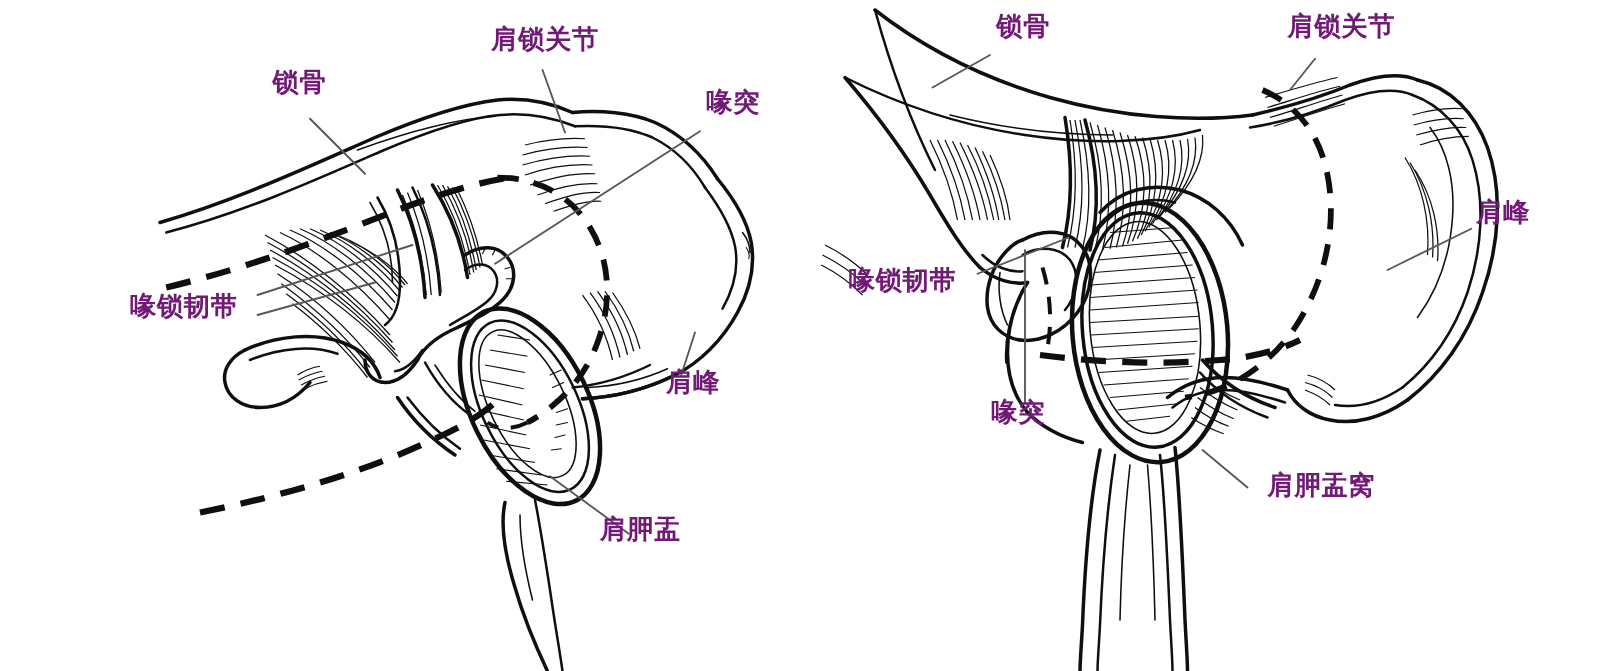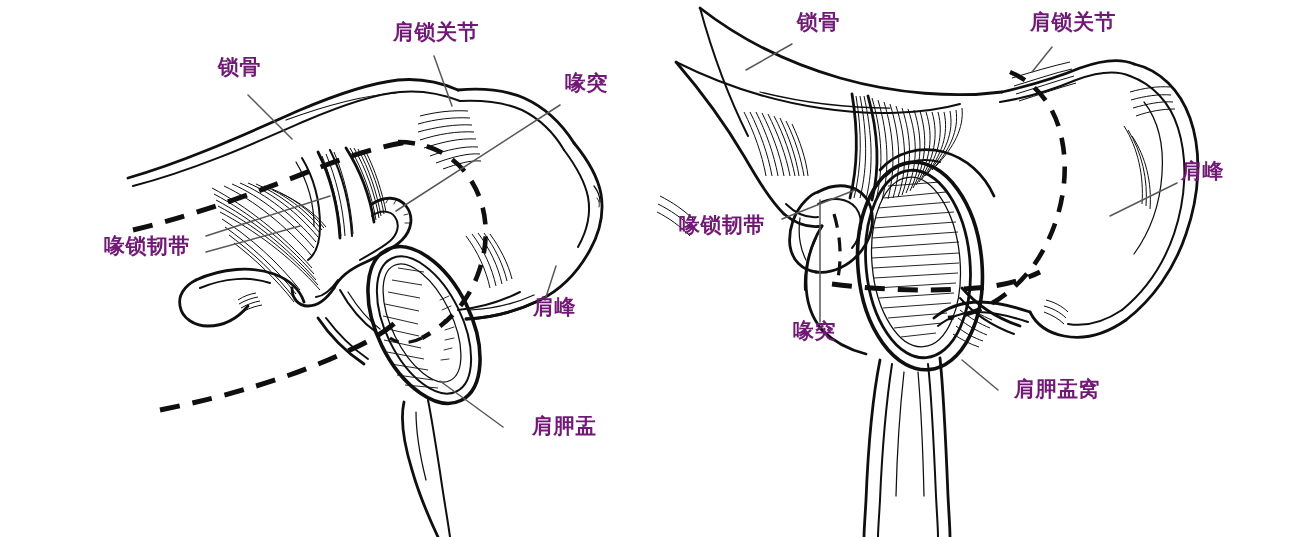--- a/index.html
+++ b/index.html
@@ -249,21 +249,21 @@
         <path class="leader" d="M 545 300 L 556 266"></path>
         <path class="leader" d="M 503 427 L 440 381"></path>
       </g>
     </svg>
 
     <div class="lbl" style="left:218px; top:56px;">锁骨</div>
     <div class="lbl" style="left:393px; top:21px;">肩锁关节</div>
     <div class="lbl" style="left:565px; top:72px;">喙突</div>
     <div class="lbl" style="left:104px; top:235px;">喙锁韧带</div>
     <div class="lbl" style="left:533px; top:296px;">肩峰</div>
-    <div class="lbl" style="left:532px; top:415px;">肩胛盂</div>
+    <div class="lbl" style="left:480px; top:415px;font-family:Liberation Mono, monospace;">肩胛盂</div>
   </div>
 
   <div class="panel" id="panel-right">
     <svg viewBox="650 0 639 537" preserveAspectRatio="none">
 
       <g>
         <path class="ink ink-bold" d="M 700 8 C 736 36 784 62 840 78 C 896 94 956 98 1002 92"></path>
         <path class="ink ink-med" d="M 676 62 C 716 82 766 100 820 108 C 872 116 924 114 960 104"></path>
         <path class="ink ink-thin" d="M 760 92 C 800 102 846 108 890 108"></path>
       </g>

